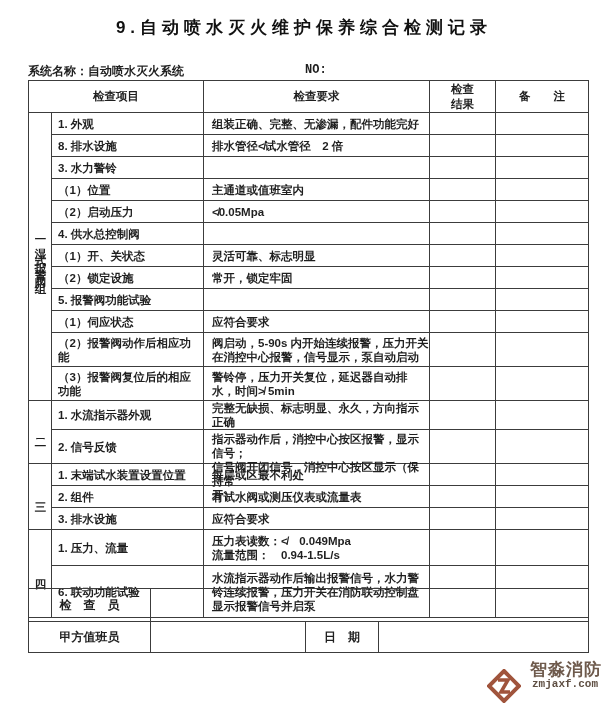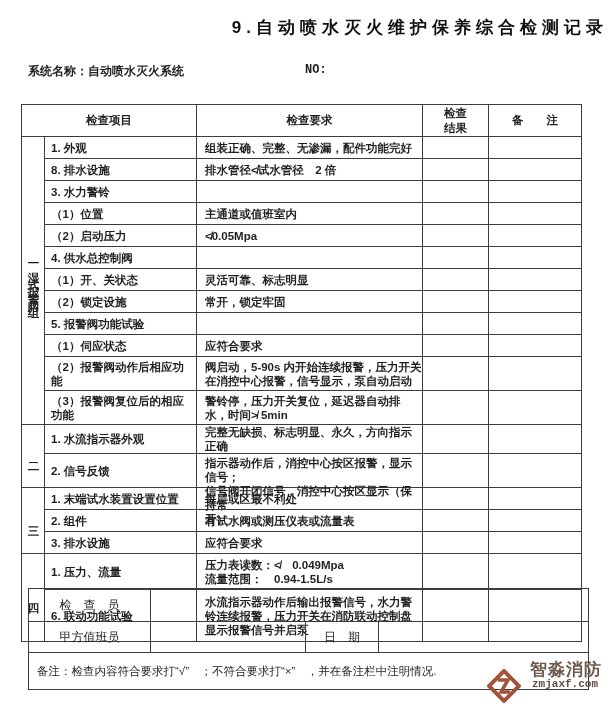--- a/index.html
+++ b/index.html
@@ -5,30 +5,30 @@
   html,body{margin:0;padding:0;}
   body{
     width:608px;height:709px;background:#ffffff;overflow:hidden;
     font-family:"Liberation Sans","DejaVu Sans",sans-serif;
     color:#1f1f1f;
     position:relative;
   }
   .doc{position:absolute;inset:0;}
   .title{
     position:absolute;top:16px;left:0;width:608px;
-    text-align:right;font-size:17px;font-weight:bold;
+    text-align:center;font-size:17px;font-weight:bold;
     letter-spacing:5px;color:#111;
   }
   .meta{
     position:absolute;top:63px;left:28px;width:560px;height:16px;
     font-size:12px;font-weight:bold;font-family:Liberation Mono, monospace;
   }
   .meta .no{position:absolute;left:277px;top:0;}
   table{border-collapse:collapse;table-layout:fixed;}
-  .main-table{position:absolute;top:80px;left:21px;width:560px;margin-top:24px;}
+  .main-table{position:absolute;top:80px;left:28px;width:560px;}
   .main-table td,.main-table th{
     border:1px solid #3c3c3c;
     font-size:11.5px;font-weight:bold;
     padding:0;vertical-align:middle;
     overflow:visible;
   }
   .main-table th{text-align:center;white-space:pre-line;line-height:15px;}
   td.sec{
     text-align:center;
     vertical-align:middle;
@@ -43,21 +43,21 @@
   td.item{padding-left:6px;padding-right:2px;line-height:14px;}
   td.req{padding-left:8px;padding-right:0;line-height:14px;white-space:pre-line;}
   td.req .clip{height:30px;overflow:visible;position:relative;z-index:3;}
   tr.h0{height:32px;}
   tr.h1{height:22px;}
   tr.h2{height:34px;}
   tr.h25{height:36px;}
   tr.h3{height:52px;}
   .foot-table{position:absolute;top:588px;left:28px;width:560px;}
   .foot-table td{
-    border:1px solid #3c3c3c;font-size:12px;font-weight:normal;
+    border:1px solid #3c3c3c;font-size:12px;font-weight:bold;
     padding:0;vertical-align:middle;
   }
   .foot-table td.lbl{text-align:center;}
   tr.fh1{height:33px;}
   tr.fh2{height:31px;}
   tr.fh3{height:37px;}
   td.notecell{font-size:11.5px;padding-left:8px;text-align:left;}
   .watermark{
     position:absolute;right:6px;bottom:2px;
     display:flex;align-items:flex-start;gap:9px;
@@ -242,23 +242,20 @@
         <tr class="fh1">
       <td class="lbl">检　查　员</td>
       <td colspan="3"></td>
     </tr>
     <tr class="fh2">
       <td class="lbl">甲方值班员</td>
       <td></td>
       <td class="lbl">日　期</td>
       <td></td>
     </tr>
-    <tr class="fh3">
-      <td class="notecell" colspan="4">备注：检查内容符合要求打“√”　；不符合要求打“×”　，并在备注栏中注明情况.</td>
-    </tr>
   </tbody>
     </table>
 
   <div class="watermark">
     <span style="display:inline-block;margin-top:8px;">
       <svg width="34" height="34" viewBox="0 0 34 34">
         <path d="M17 2 L32 17 L17 32 L2 17 Z" fill="none" stroke="#a0543c" stroke-width="4"></path>
         <path d="M11 11 L21 11 L14 23 L23 23" fill="none" stroke="#a0543c" stroke-width="3.5"></path>
       </svg>
     </span>

